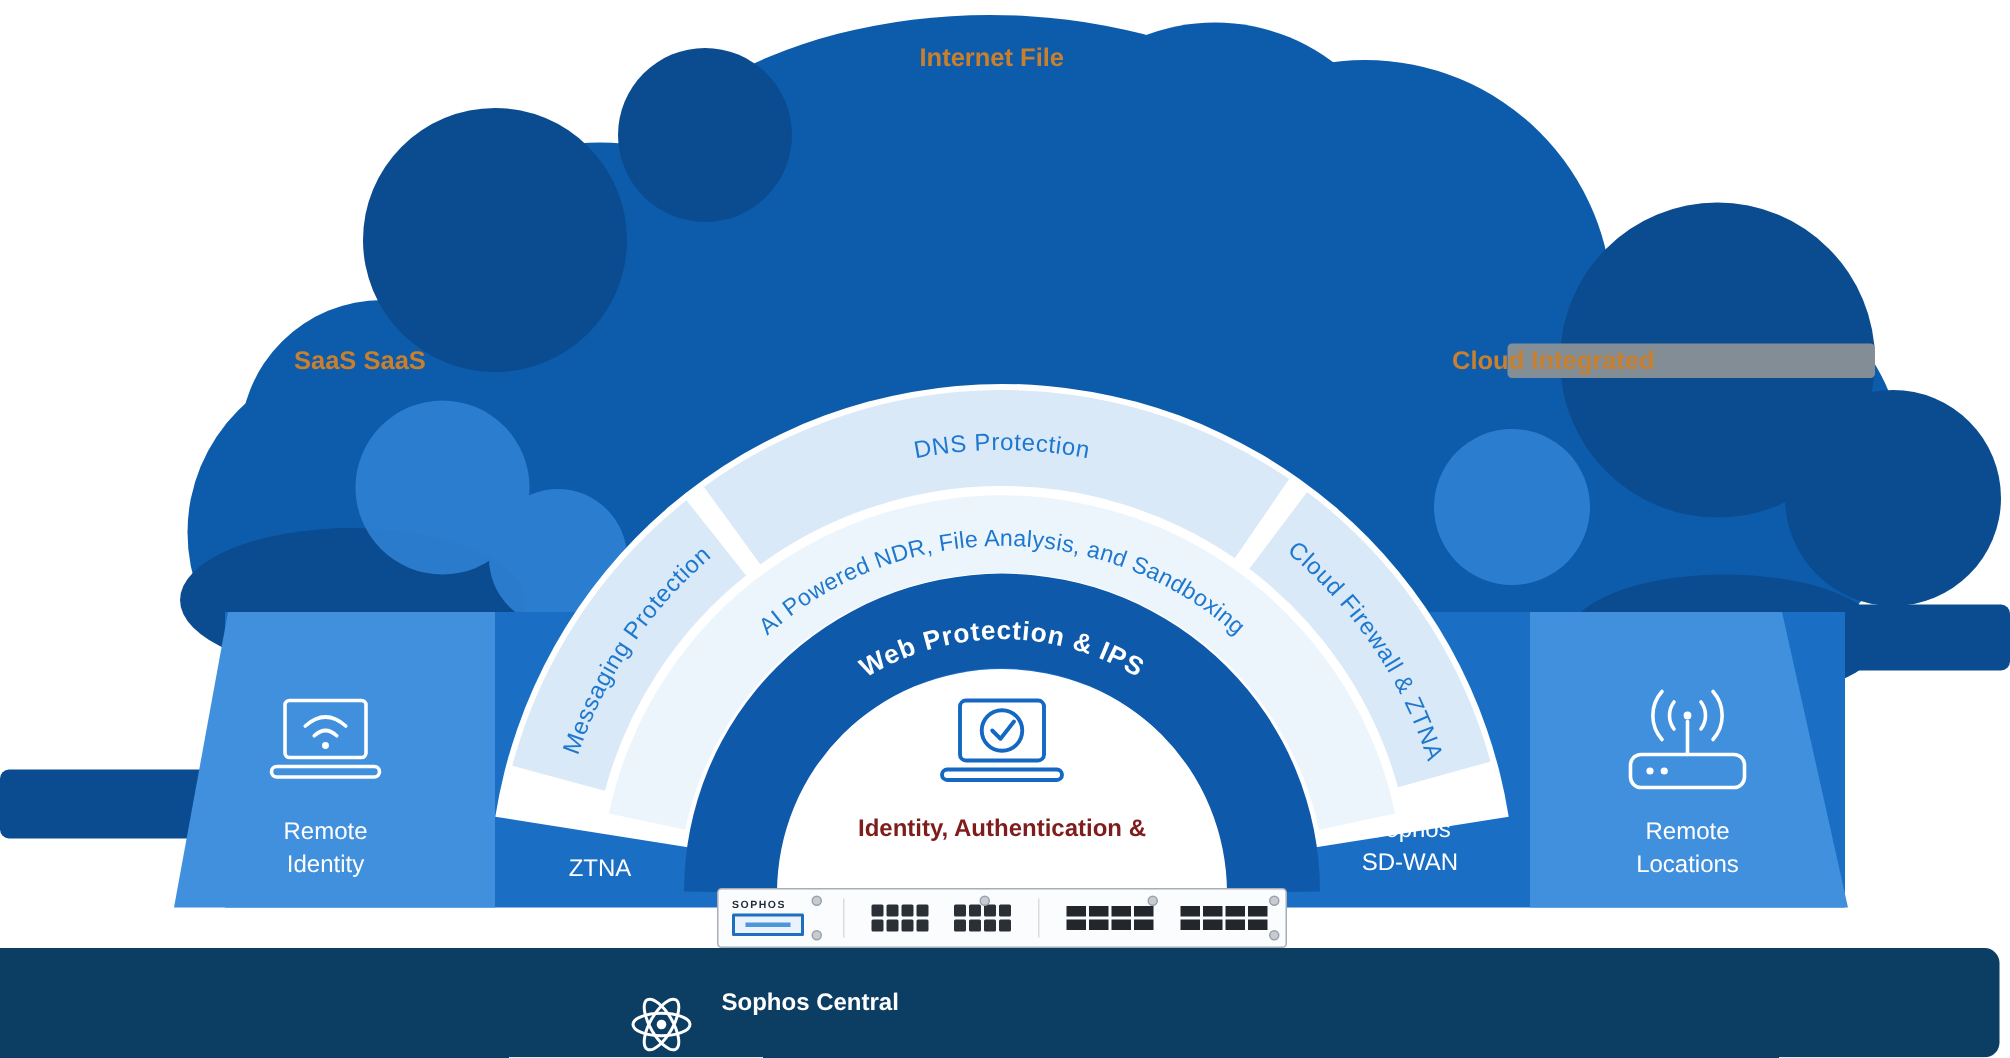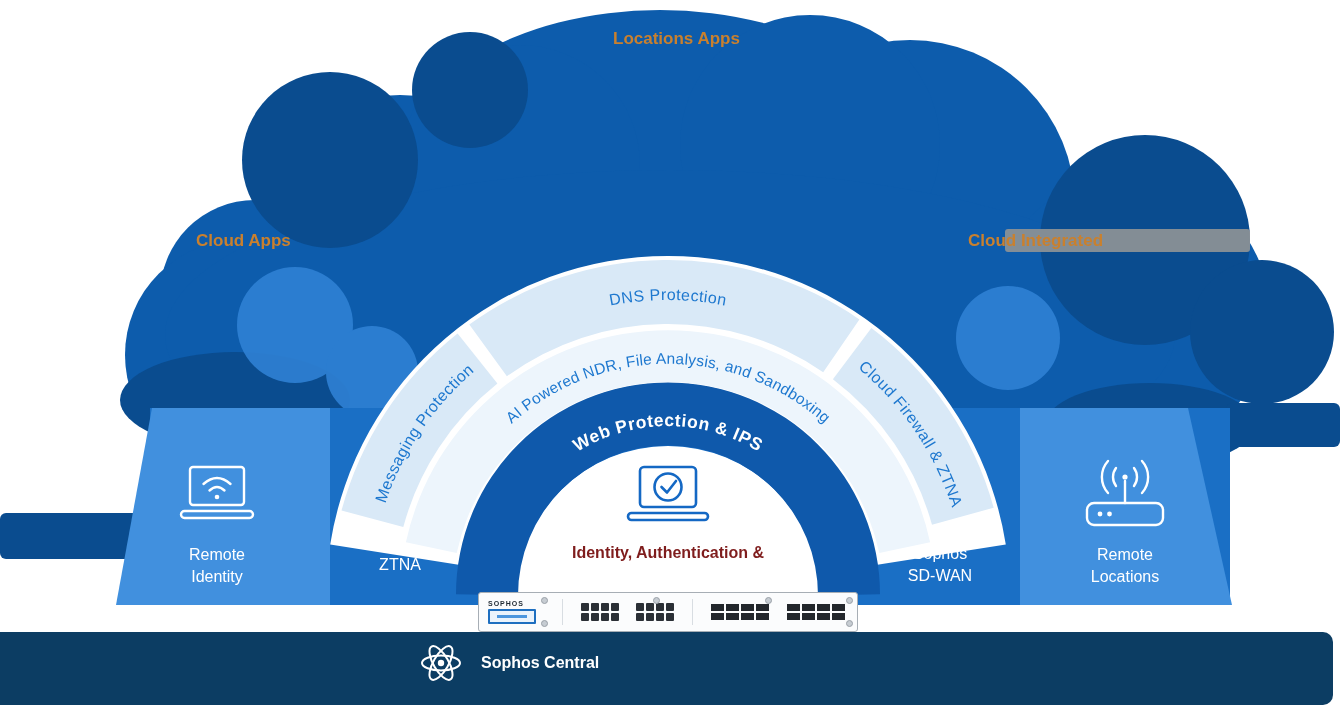--- a/index.html
+++ b/index.html
@@ -32,21 +32,21 @@
   .dev-sep{width:1px;height:26px;background:#D8DDE2;}
   .ports{display:grid;grid-template-columns:repeat(4,auto);gap:2px;}
   .ports .p{width:8px;height:8px;background:#2B3036;border-radius:1px;}
   .ports.sfp .p{width:13px;height:7px;background:#23272C;border-radius:0;}
   .screw{position:absolute;width:5px;height:5px;border-radius:50%;background:#C6CCD2;border:1px solid #9AA1A8;}
   
   .footer-bar{
     position:absolute;left:0;top:632px;width:1333px;height:73px;background:#0C3D63;
     border-radius:0 10px 10px 0;z-index:1;
   }
-  .footer-inner{position:absolute;left:418px;top:640px;display:flex;gap:17px;align-items:center;z-index:2;}
+  .footer-inner{position:absolute;left:418px;top:660px;display:flex;gap:17px;z-index:2;}
   .footer-text{display:flex;flex-direction:column;gap:3px;color:#fff;}
   .footer-title{font-size:16px;font-weight:bold;}
   .footer-sub{font-size:15px;}
   
   .arcText{font-family:"Liberation Sans",sans-serif;}
   .arc-blue{fill:#1E78CF;font-size:16px;letter-spacing:.4px;}
   .arc-mid{fill:#1E78CF;font-size:15.5px;letter-spacing:.2px;}
   .arc-white{fill:#ffffff;font-size:17.5px;font-weight:bold;letter-spacing:.6px;}
 </style>
 </head>
@@ -120,36 +120,36 @@
       <textPath href="#tp-cfw" startOffset="50%">Cloud Firewall &amp; ZTNA</textPath>
     </text>
     <text class="arcText arc-mid" text-anchor="middle">
       <textPath href="#tp-ai" startOffset="50%">AI Powered NDR, File Analysis, and Sandboxing</textPath>
     </text>
     <text class="arcText arc-white" text-anchor="middle">
       <textPath href="#tp-web" startOffset="50%">Web Protection &amp; IPS</textPath>
     </text>
   </svg>
 
-  <div class="olabel" style="left:613px;top:29px;">Locations Apps</div>
-  <div class="olabel" style="left:196px;top:231px;">Cloud Apps</div>
+  <div class="olabel" style="left:613px;top:29px;">Internet File</div>
+  <div class="olabel" style="left:196px;top:231px;">SaaS SaaS</div>
   <div class="gray-blur"></div>
   <div class="olabel" style="left:968px;top:231px;">Cloud Integrated</div>
 
   <svg class="icon" style="left:626px;top:464px;" width="84" height="62" viewBox="0 0 84 62" fill="none" stroke="#1468C4" stroke-width="2.6" stroke-linecap="round" stroke-linejoin="round">
     <rect x="14" y="3" width="56" height="40" rx="4"></rect>
     <rect x="2" y="49" width="80" height="7" rx="3.5"></rect>
     <circle cx="42" cy="23" r="13.5"></circle>
     <polyline points="35.5,23 41,28.5 50,17"></polyline>
   </svg>
   <div class="identity">
     <div>Identity, Authentication &amp;</div>
   </div>
 
-  <div class="wlabel" style="left:358px;top:554px;width:84px;">ZTNA</div>
+  <div class="wlabel" style="left:358px;top:569px;width:84px;">ZTNA</div>
   <div class="wlabel" style="left:888px;top:543px;width:104px;">
     <div>Sophos</div>
     <div>SD-WAN</div>
   </div>
 
   <svg class="icon" style="left:179px;top:464px;" width="76" height="58" viewBox="0 0 76 58" fill="none" stroke="#ffffff" stroke-width="2.4" stroke-linecap="round" stroke-linejoin="round">
     <rect x="11" y="3" width="54" height="38" rx="3"></rect>
     <rect x="2" y="47" width="72" height="7" rx="3.5"></rect>
     <path d="M30.5 26.5 Q38 19.5 45.5 26.5"></path>
     <path d="M24.5 20 Q38 8 51.5 20"></path>

